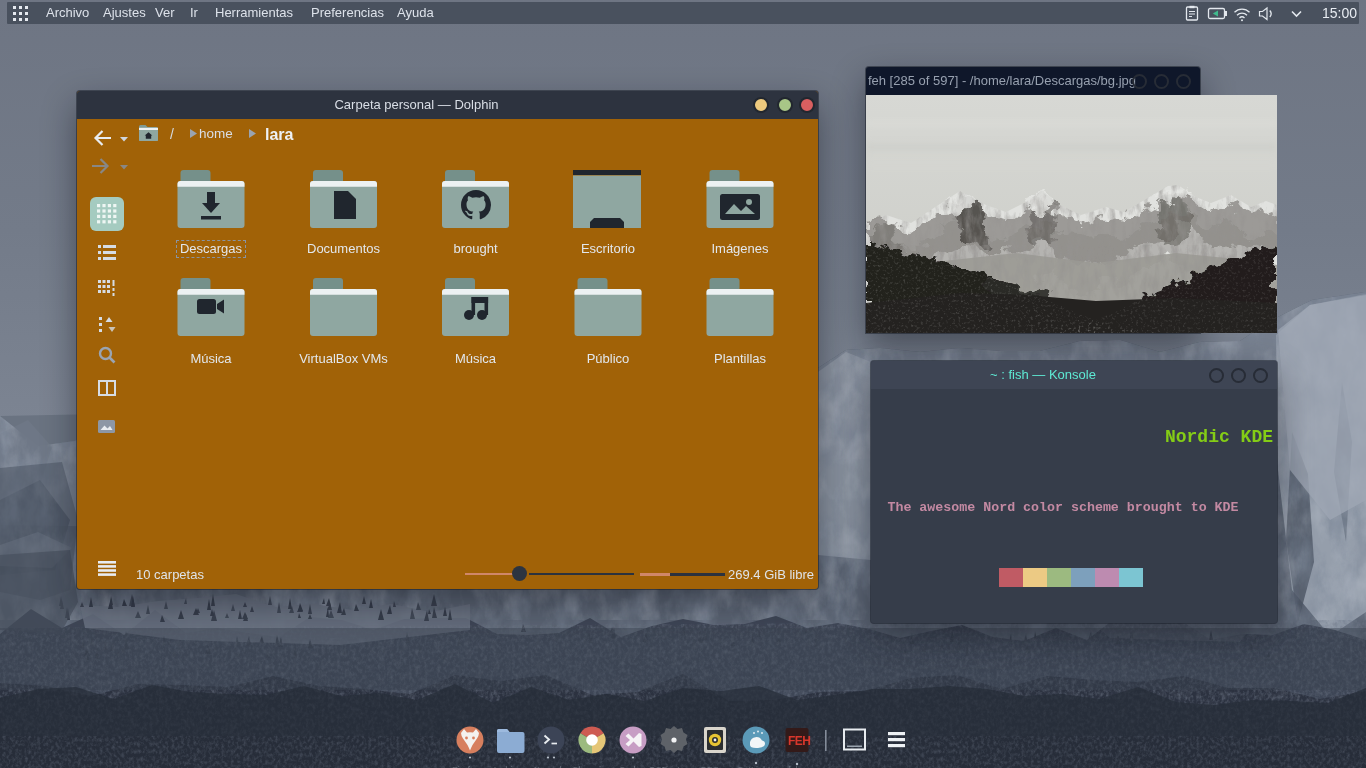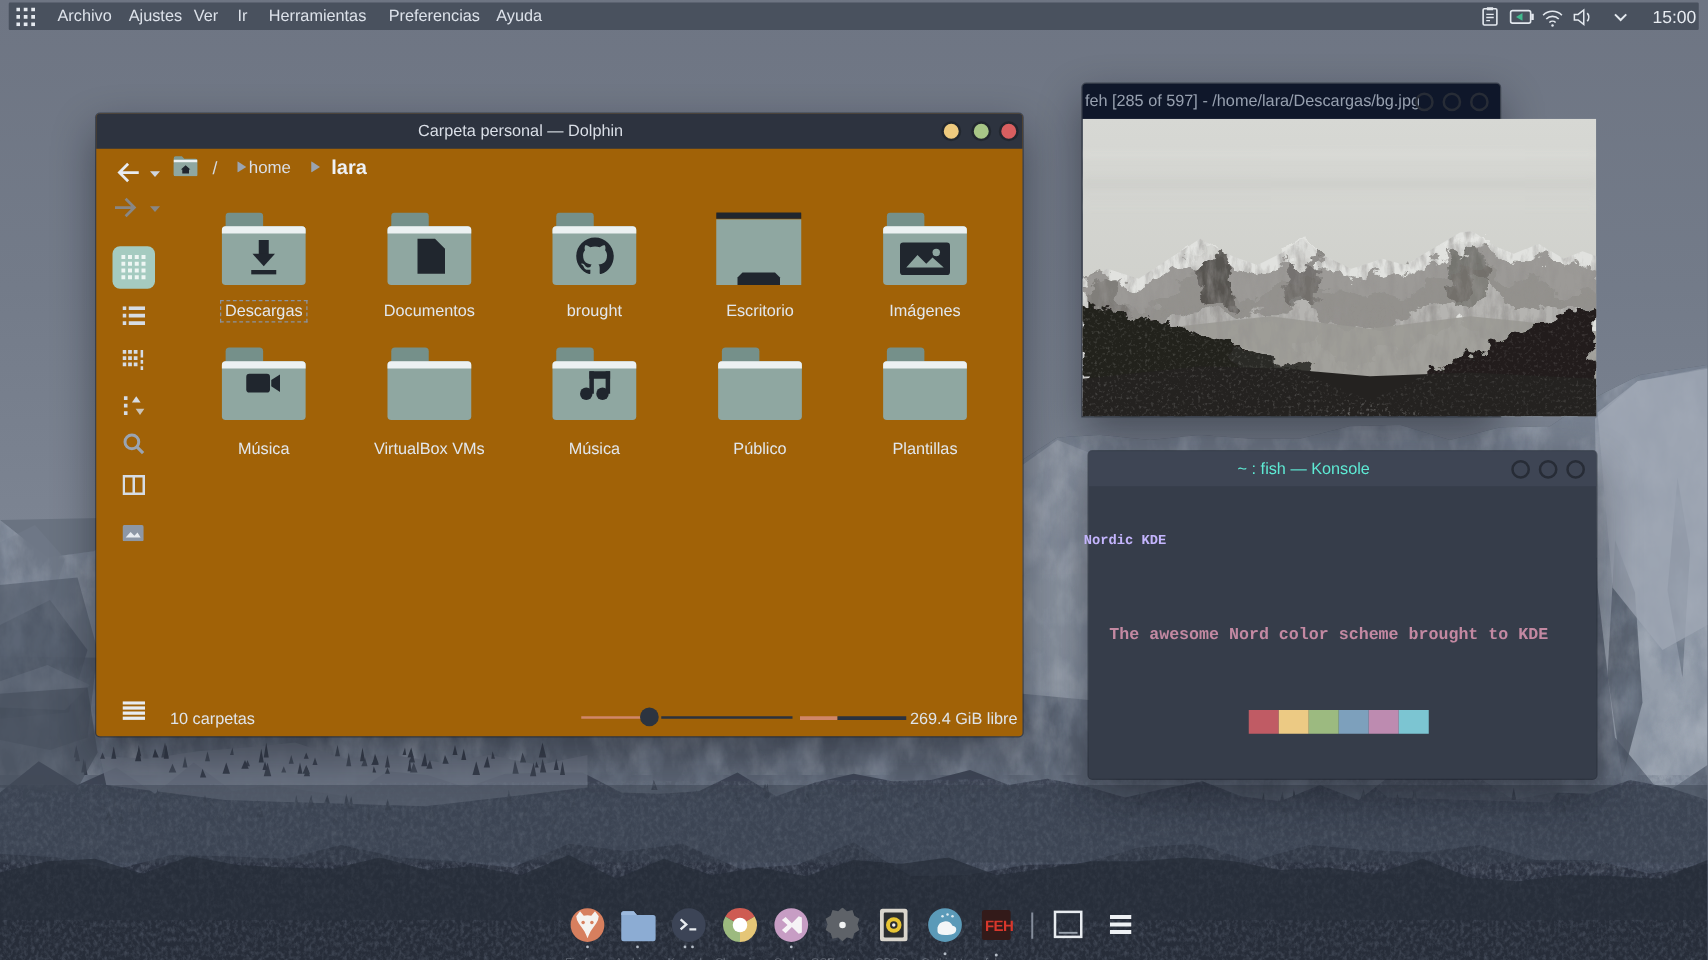--- a/index.html
+++ b/index.html
@@ -404,21 +404,21 @@
     <polygon filter="url(#fsnow)" opacity="0.35" points="411,150 350,170 290,197 235,223 180,238 411,238"></polygon>
   </svg>
 </div>
 
 <div id="konsole" class="win">
   <div class="tbar"></div>
   <div class="ttext" style="left:-31px">~ : fish — Konsole</div>
   <div class="ring" style="right:53px;background:#3e4554"></div>
   <div class="ring" style="right:31px;background:#3e4554"></div>
   <div class="ring" style="right:9px;background:#3e4554"></div>
-  <div class="abs mono" style="left:-4px;top:66px;width:406px;text-align:left;color:#c4b5fd;font-size:11px;font-weight:bold">Nordic KDE</div>
+  <div class="abs mono" style="left:-4px;top:66px;width:406px;text-align:right;color:#84cc16;font-size:18px;font-weight:bold">Nordic KDE</div>
   <div class="abs mono" style="left:-11px;top:139px;width:406px;text-align:center;color:#c389a2;font-size:13.3px;font-weight:bold">The awesome Nord color scheme brought to KDE</div>
   <div class="abs" style="left:128px;top:207px;width:144px;height:19px">
     <div class="abs" style="left:0;width:24px;height:19px;background:#c05b64"></div>
     <div class="abs" style="left:24px;width:24px;height:19px;background:#ecca84"></div>
     <div class="abs" style="left:48px;width:24px;height:19px;background:#9cba80"></div>
     <div class="abs" style="left:72px;width:24px;height:19px;background:#7da0bc"></div>
     <div class="abs" style="left:96px;width:24px;height:19px;background:#bd8bb0"></div>
     <div class="abs" style="left:120px;width:24px;height:19px;background:#7cc5d2"></div>
   </div>
 </div>

